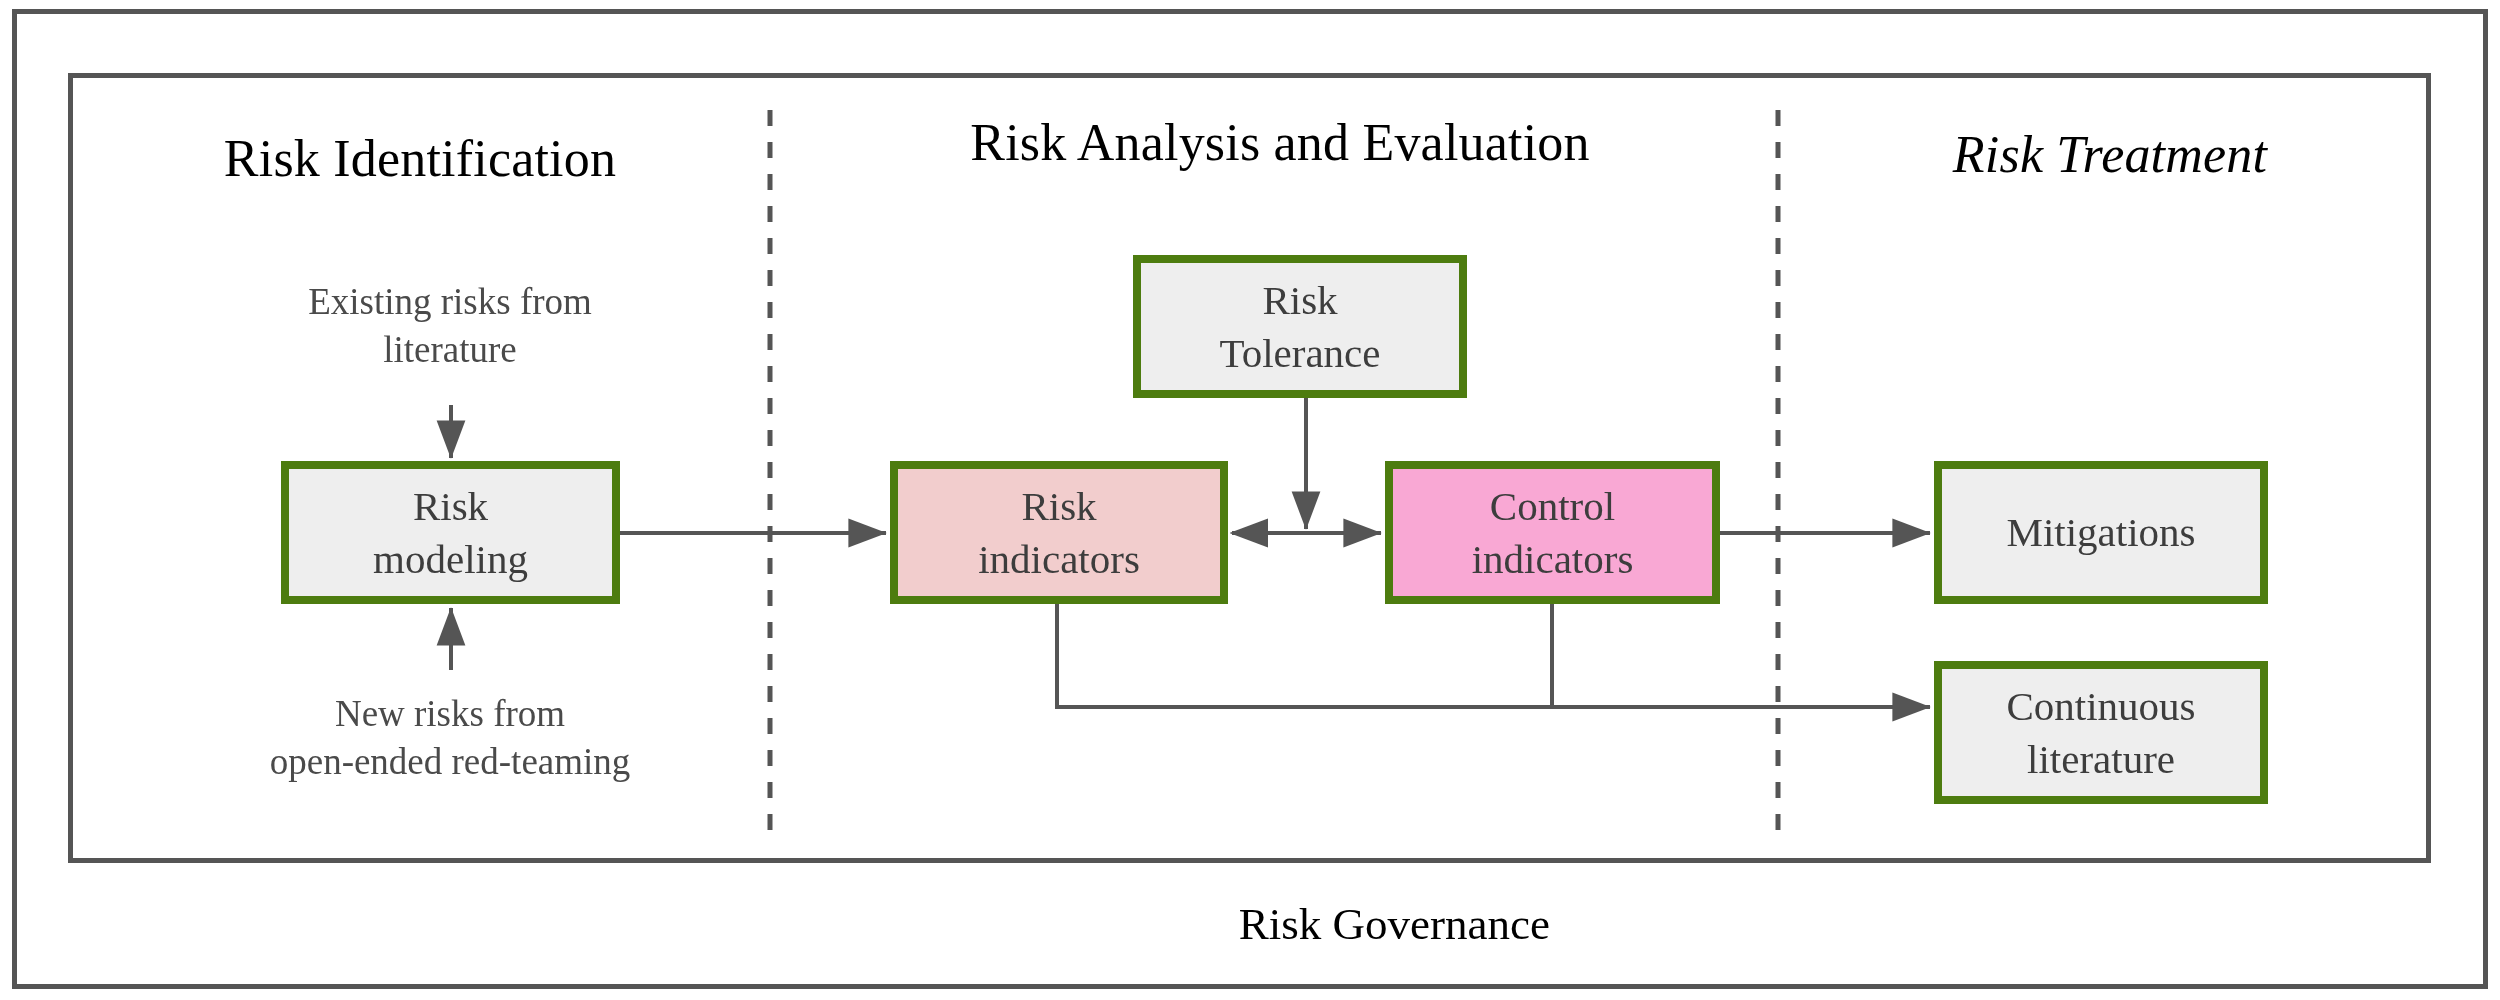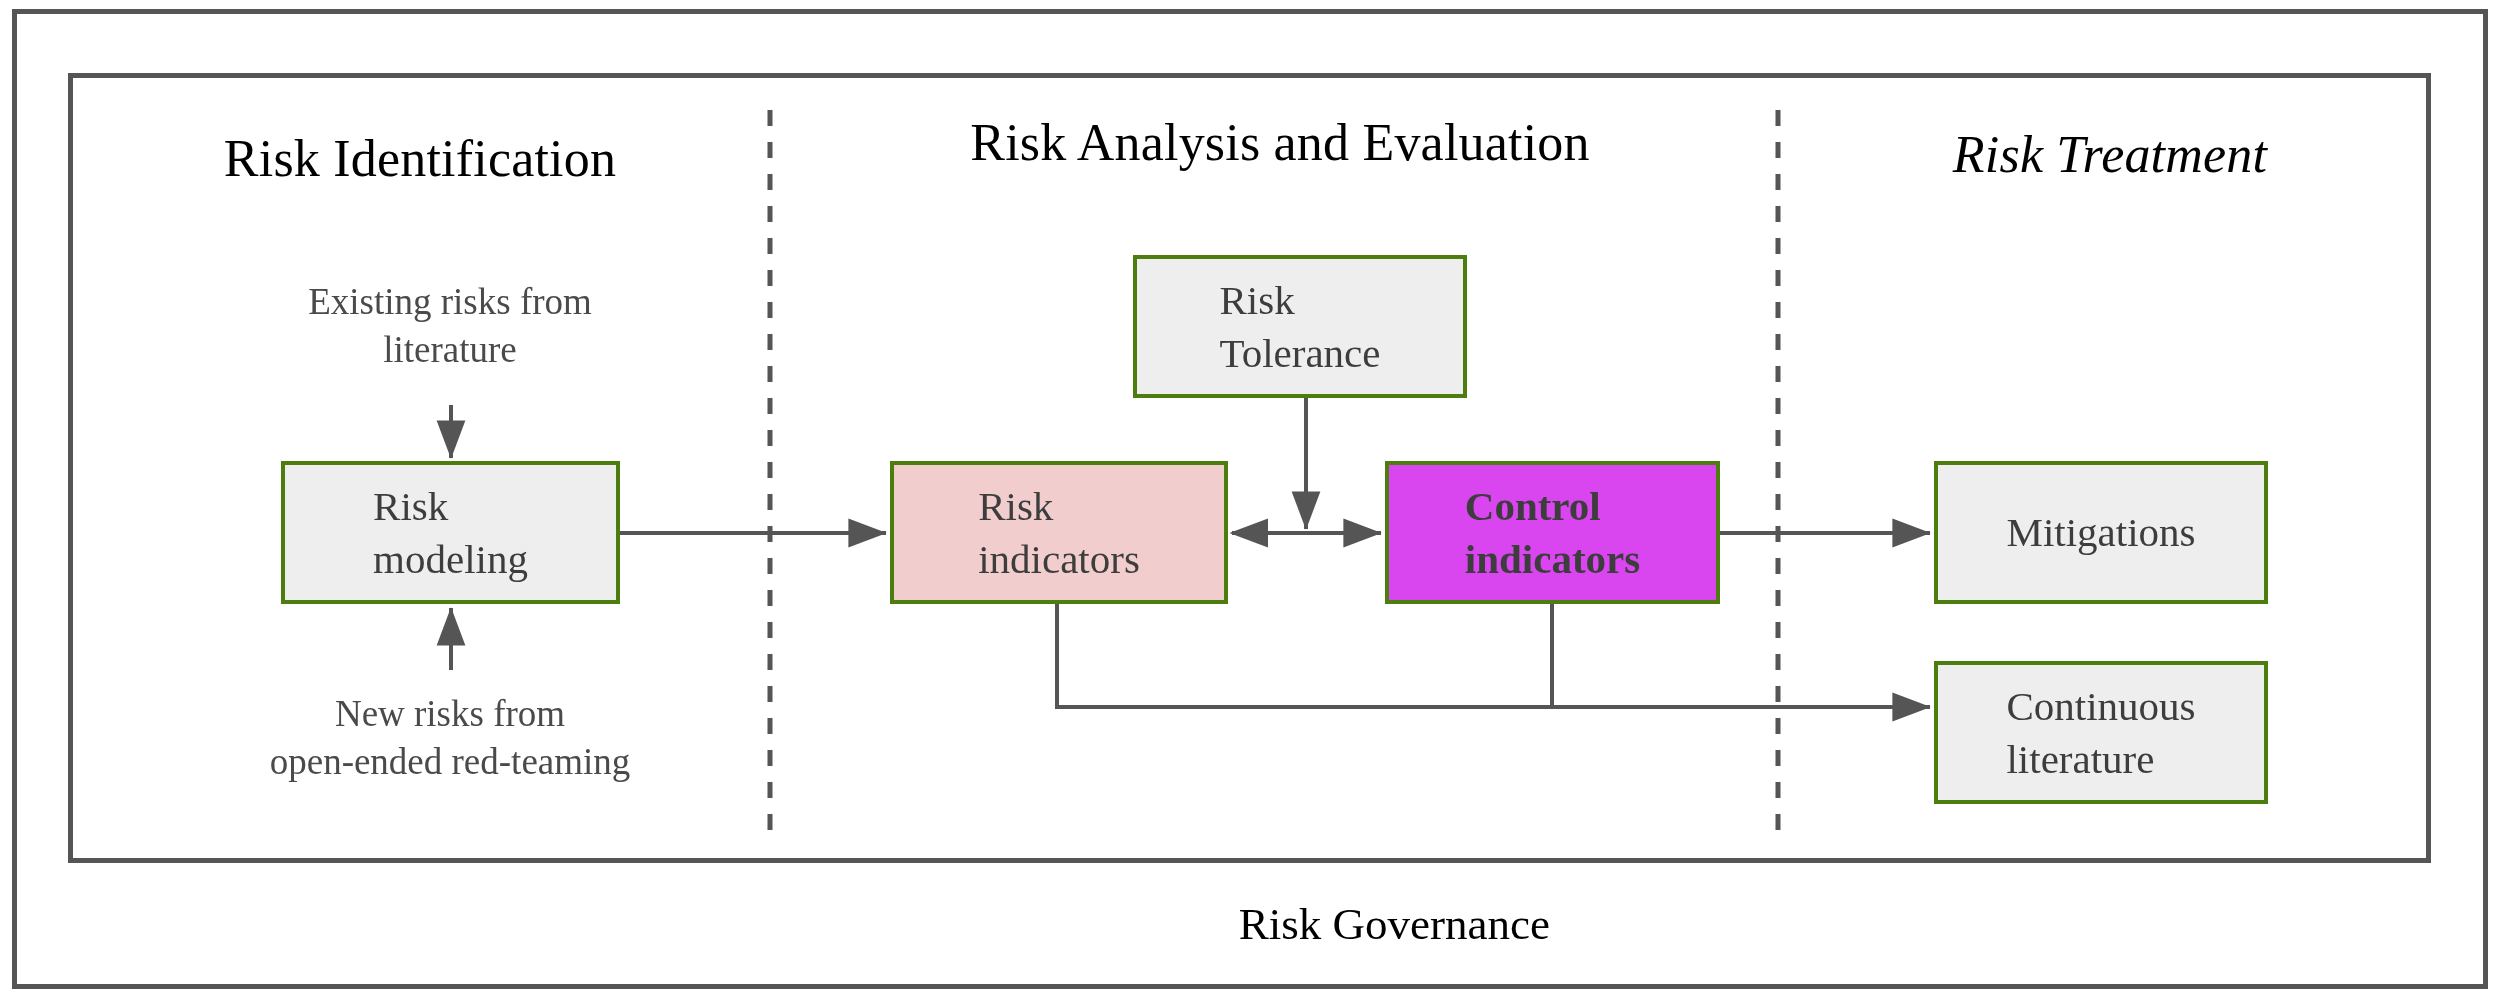--- a/index.html
+++ b/index.html
@@ -39,32 +39,33 @@
     text-align: right;
     color: #000000;
     font-size: 45px;
     line-height: 1.1;
     white-space: nowrap;
   }
 
   .node {
     position: absolute;
     box-sizing: border-box;
-    border: 4px solid #4d7c0f;
+    border: 8px solid #4d7c0f;
     display: flex;
     align-items: center;
     justify-content: center;
+    text-align: center;
     color: #3d3d3d;
     font-size: 41px;
     line-height: 1.28;
     padding: 2px 6px;
   }
   .node-gray  { background: #eeeeee; }
   .node-pink  { background: #f2cdcd; }
-  .node-green { background: #d946ef; font-weight: bold; }
+  .node-green { background: #f9a8d4; }
 
   .annot {
     position: absolute;
     text-align: center;
     color: #4a4a4a;
     font-size: 37px;
     line-height: 1.3;
   }
 
   svg#wires {

